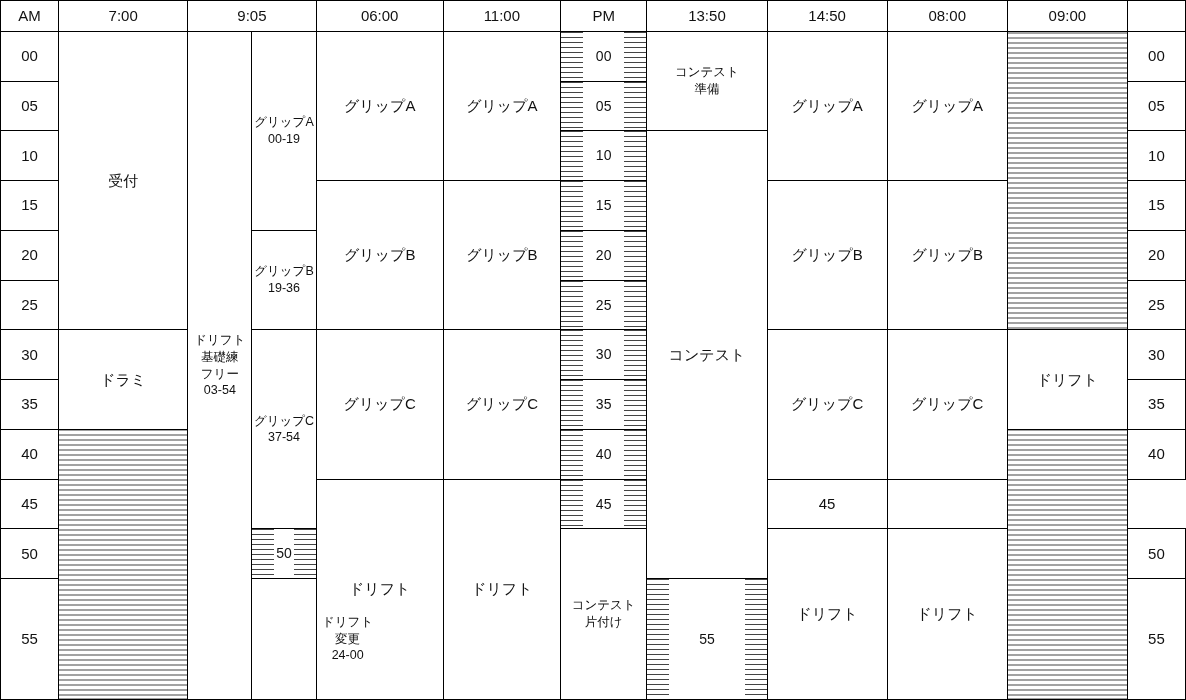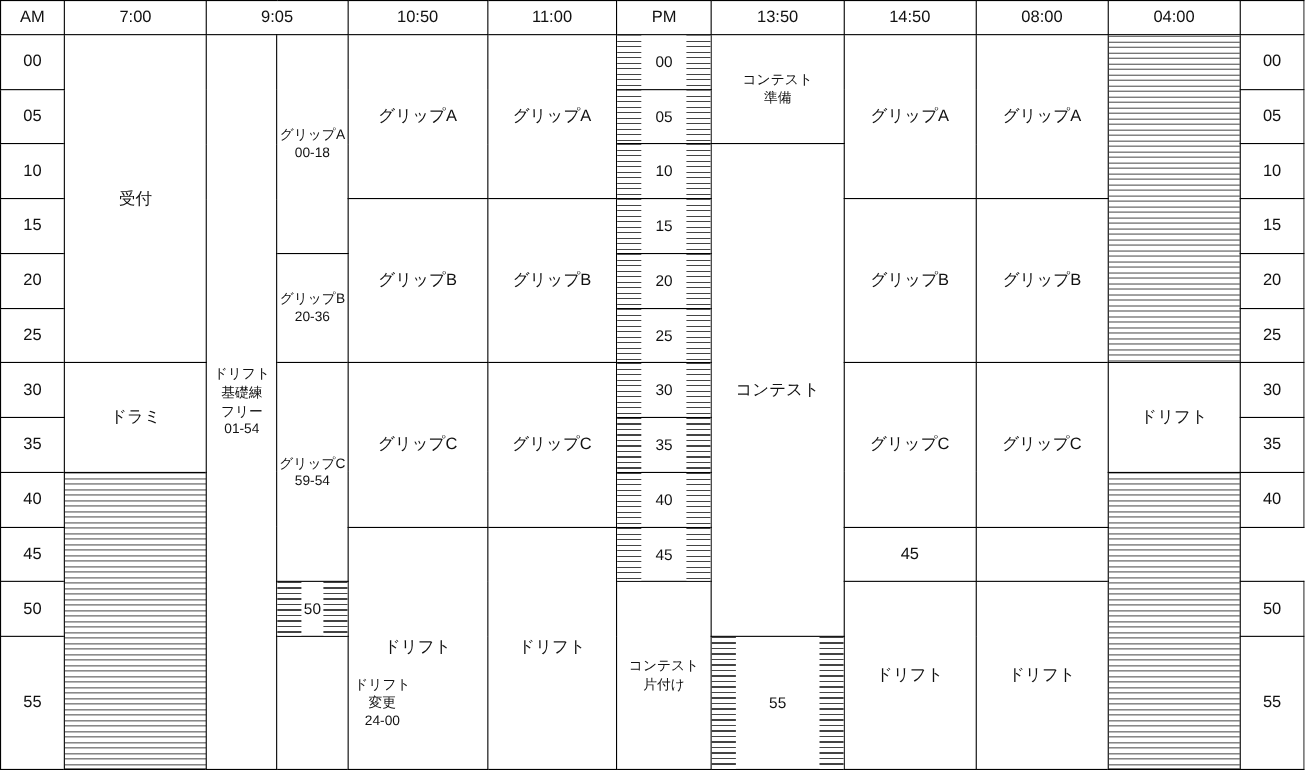--- a/index.html
+++ b/index.html
@@ -115,42 +115,42 @@
     <col style="width:118px">
     <col style="width:118px">
     <col style="width:57px">
   </colgroup>
 
   <tbody>
         <tr class="head">
     <td class="head-am">AM</td>
     <td>7:00</td>
     <td colspan="2">9:05</td>
-    <td>10:50</td>
+    <td>06:00</td>
     <td>11:00</td>
     <td class="head-pm">PM</td>
     <td>13:50</td>
     <td>14:50</td>
     <td>08:00</td>
-    <td>04:00</td>
+    <td>09:00</td>
     <td></td>
   </tr>
 
   <tr>
     <td class="min">00</td>
     <td rowspan="6" class="blk">受付</td>
     <td rowspan="12" class="small">
       <span class="sub">ドリフト</span>
       <span class="sub">基礎練</span>
       <span class="sub">フリー</span>
-      <span class="sub">01-54</span>
+      <span class="sub">03-54</span>
     </td>
     <td rowspan="4" class="small">
       <span class="sub">グリップA</span>
-      <span class="sub">00-18</span>
+      <span class="sub">00-19</span>
     </td>
     <td rowspan="3">グリップA</td>
     <td rowspan="3">グリップA</td>
     <td class="pmcell">
       <div class="pmrow">
         <span class="stripe"></span>
         <span class="lbl">00</span>
         <span class="stripe"></span>
       </div>
     </td>
@@ -202,21 +202,21 @@
     </td>
     <td rowspan="3">グリップB</td>
     <td rowspan="3">グリップB</td>
     <td class="min">15</td>
   </tr>
 
   <tr>
     <td class="min">20</td>
     <td rowspan="2" class="small">
       <span class="sub">グリップB</span>
-      <span class="sub">20-36</span>
+      <span class="sub">19-36</span>
     </td>
     <td class="pmcell">
       <div class="pmrow">
         <span class="stripe"></span>
         <span class="lbl">20</span>
         <span class="stripe"></span>
       </div>
     </td>
     <td class="min">20</td>
   </tr>
@@ -231,21 +231,21 @@
       </div>
     </td>
     <td class="min">25</td>
   </tr>
 
   <tr>
     <td class="min">30</td>
     <td rowspan="2">ドラミ</td>
     <td rowspan="4" class="small">
       <span class="sub">グリップC</span>
-      <span class="sub">59-54</span>
+      <span class="sub">37-54</span>
     </td>
     <td rowspan="3">グリップC</td>
     <td rowspan="3">グリップC</td>
     <td class="pmcell">
       <div class="pmrow">
         <span class="stripe"></span>
         <span class="lbl">30</span>
         <span class="stripe"></span>
       </div>
     </td>

